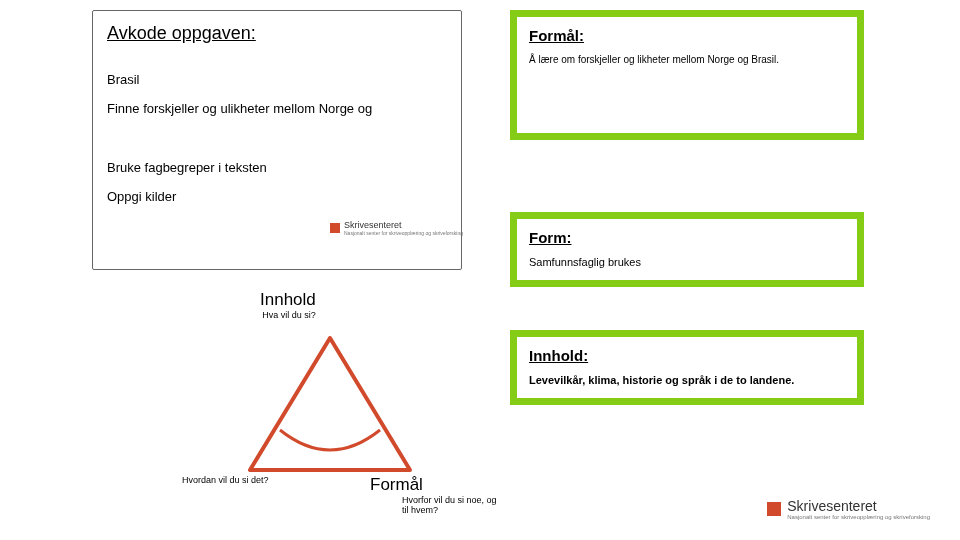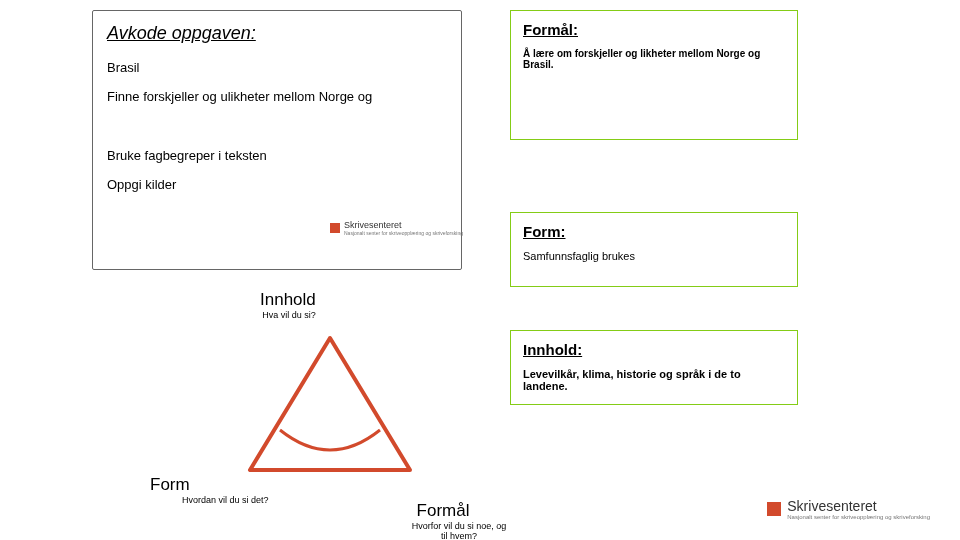--- a/index.html
+++ b/index.html
@@ -10,53 +10,53 @@
     position: relative;
   }
   .left-box {
     position: absolute;
     left: 92px; top: 10px;
     width: 370px; height: 260px;
     border: 1px solid #666;
     border-radius: 2px;
     padding: 12px 14px;
   }
-  .left-title { font-size: 18px; text-decoration: underline; margin-bottom: 16px; font-style: italic; }
+  .left-title { font-size: 18px; text-decoration: underline; margin-bottom: 28px; }
   .left-line { font-size: 13px; margin-bottom: 14px; }
   .logo-small {
     position: absolute; left: 330px; top: 220px;
     display: flex; align-items: center; gap: 4px;
   }
   .logo-small .sq { width: 10px; height: 10px; background: #d24a2c; }
   .logo-small .txt { font-size: 9px; color: #333; }
   .logo-small .sub { font-size: 5px; color: #777; }
 
   .right-box {
     position: absolute;
-    border: 1px solid #84cc16; padding: 10px 12px;
-    width: 288px;
+    border: 7px solid #84cc16; padding: 10px 12px;
+    width: 354px;
   }
   .rbox1 { left: 510px; top: 10px; height: 130px; }
   .rbox2 { left: 510px; top: 212px; height: 75px; }
   .rbox3 { left: 510px; top: 330px; height: 75px; }
   .r-title { font-size: 15px; font-weight: bold; text-decoration: underline; margin-bottom: 10px; }
-  .r-line { font-size: 10px; font-weight: bold; margin-bottom: 14px; }
+  .r-line { font-size: 10px; font-weight: normal; margin-bottom: 14px; }
   .r-body { font-size: 11px; }
 
   .tri-wrap {
     position: absolute;
     left: 200px; top: 290px;
     width: 260px; height: 230px;
   }
   .tri-top-label { position: absolute; left: 60px; top: 0; text-align: right; }
   .tri-top-label .hdr { font-size: 17px; font-weight: normal; }
   .tri-top-label .sub { font-size: 9px; }
   .tri-svg { position: absolute; left: 40px; top: 40px; }
   .tri-bl { position: absolute; left: -50px; top: 185px; width: 130px; }
-  .tri-br { position: absolute; left: 178px; top: 185px; width: 130px; text-align: center; margin-top: 26px; }
+  .tri-br { position: absolute; left: 170px; top: 185px; width: 130px; text-align: left; }
   .tri-bl .hdr, .tri-br .hdr { font-size: 17px; }
   .tri-bl .sub, .tri-br .sub { font-size: 9px; padding-left: 32px; }
 
   .logo-big {
     position: absolute; right: 30px; bottom: 20px;
     display: flex; align-items: center; gap: 6px;
   }
   .logo-big .sq { width: 14px; height: 14px; background: #d24a2c; }
   .logo-big .txt { font-size: 14px; color: #333; }
   .logo-big .sub { font-size: 6px; color: #777; }
@@ -100,21 +100,20 @@
 <div class="tri-wrap">
   <div class="tri-top-label">
     <div class="hdr">Innhold</div>
     <div class="sub">Hva vil du si?</div>
   </div>
   <svg class="tri-svg" width="180" height="150">
     <polygon points="90,8 10,140 170,140" fill="none" stroke="#d24a2c" stroke-width="4" stroke-linejoin="round"></polygon>
     <path d="M 40 100 Q 90 140 140 100" fill="none" stroke="#d24a2c" stroke-width="3"></path>
   </svg>
   <div class="tri-bl">
-    <div class="hdr">Form</div>
     <div class="sub">Hvordan vil du si det?</div>
   </div>
   <div class="tri-br">
     <div class="hdr">Formål</div>
     <div class="sub">Hvorfor vil du si noe, og til hvem?</div>
   </div>
 </div>
 
 <div class="logo-big">
   <div class="sq"></div>

